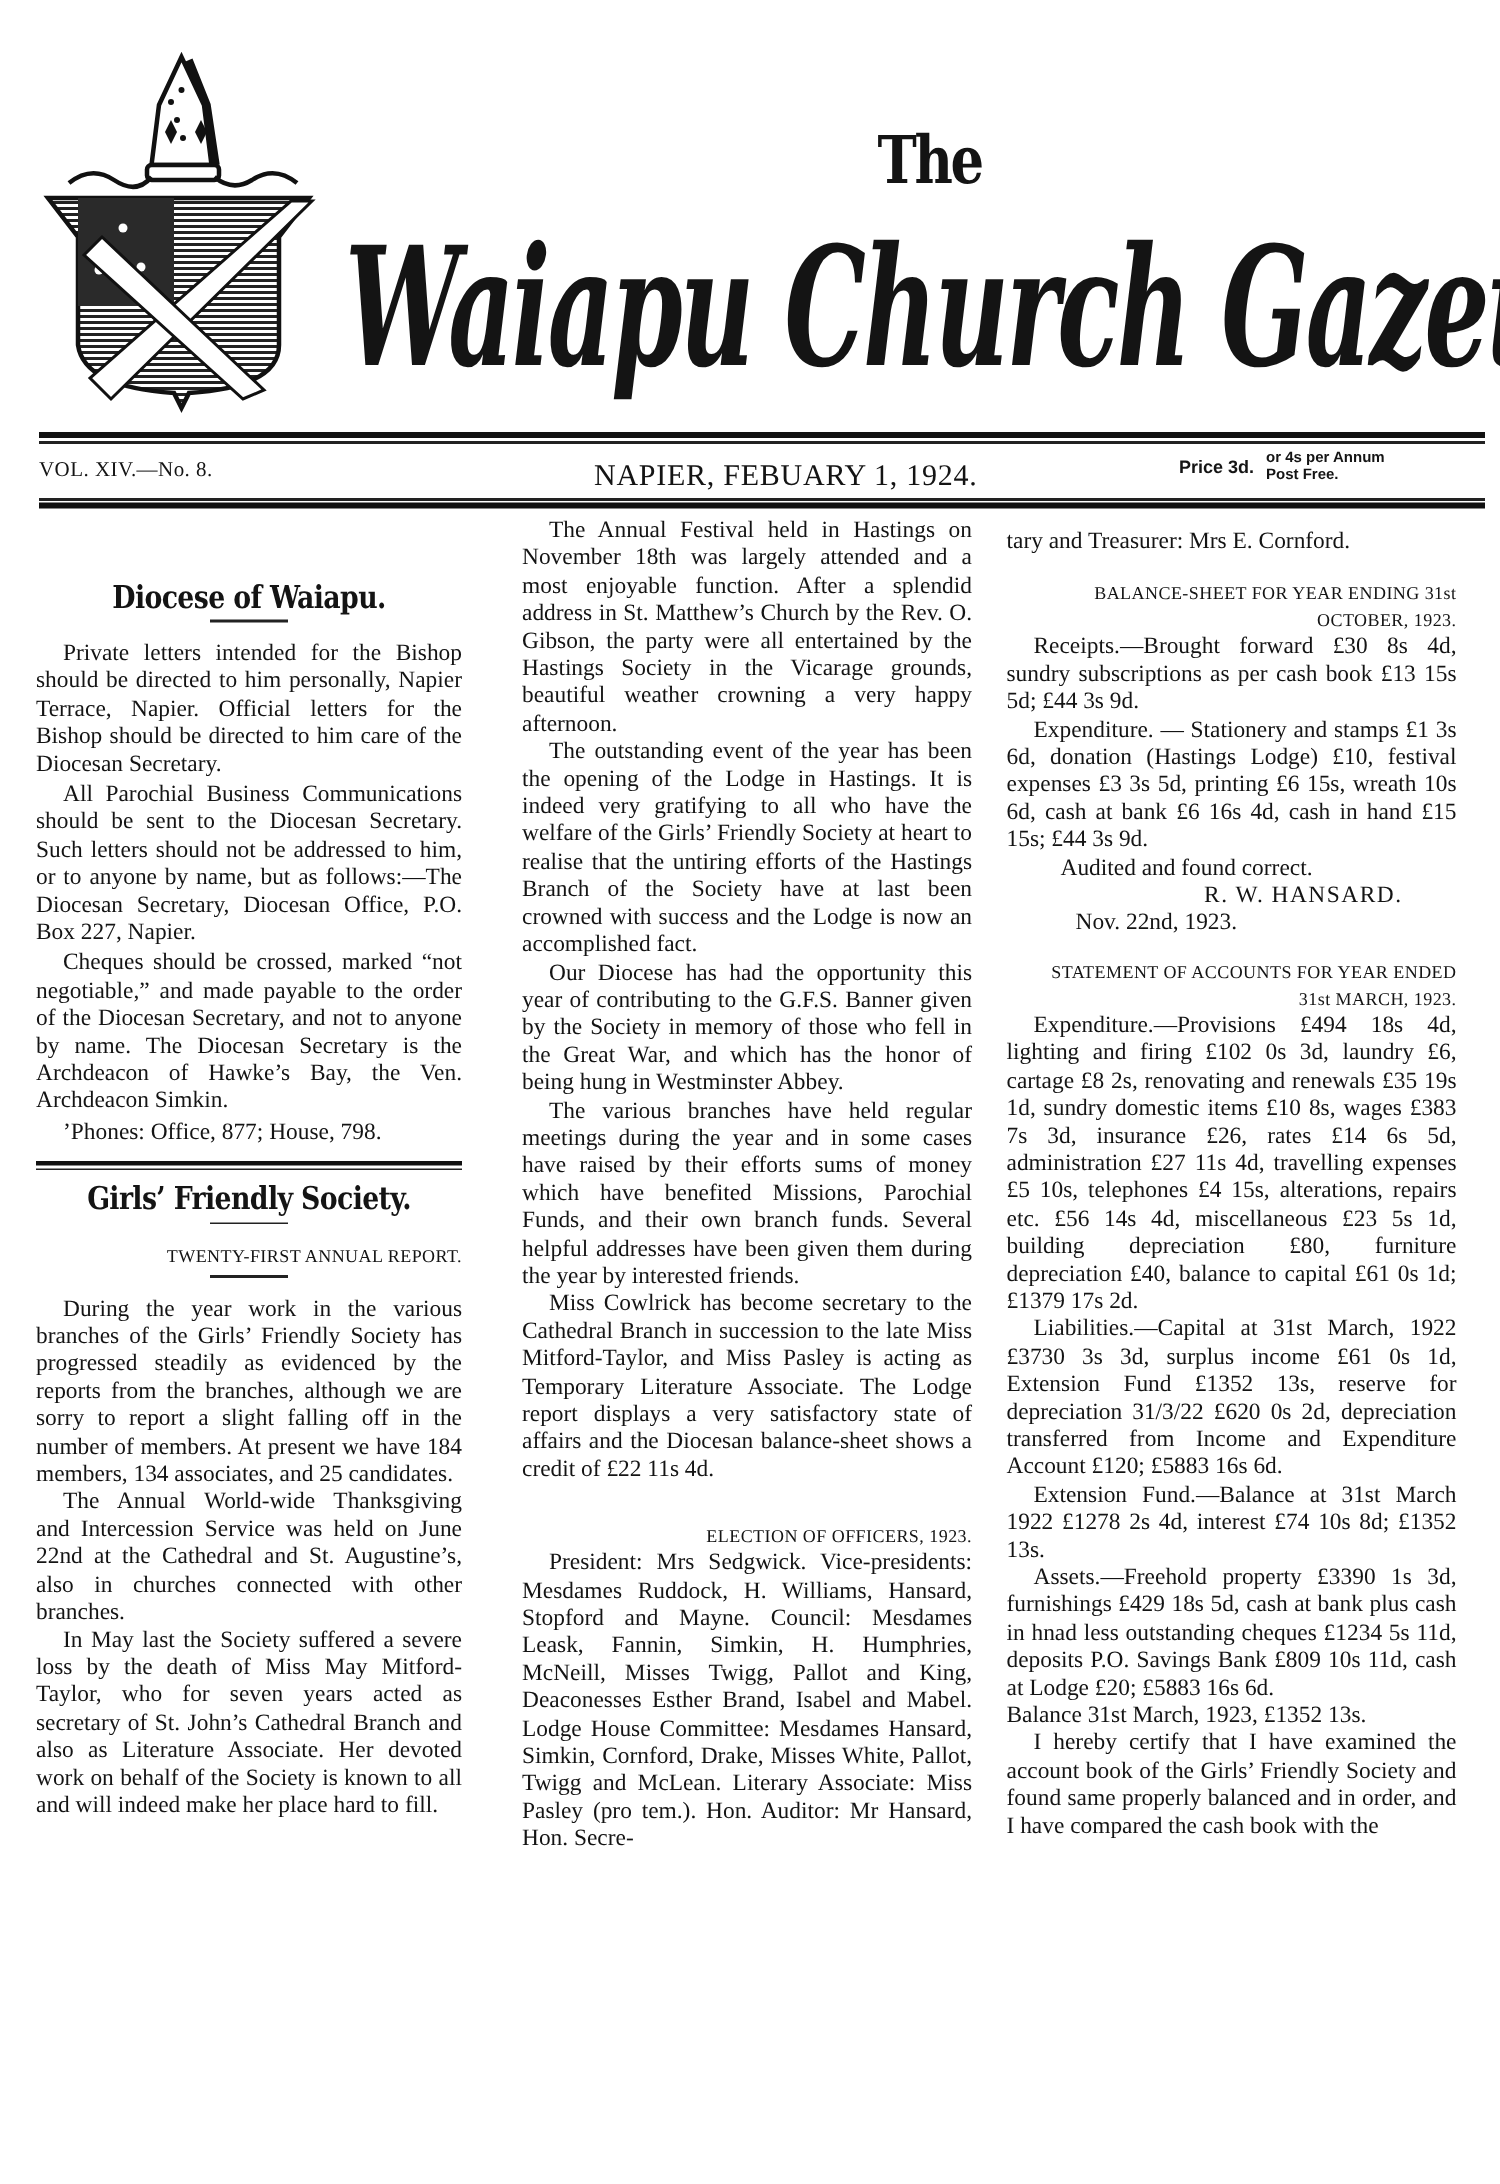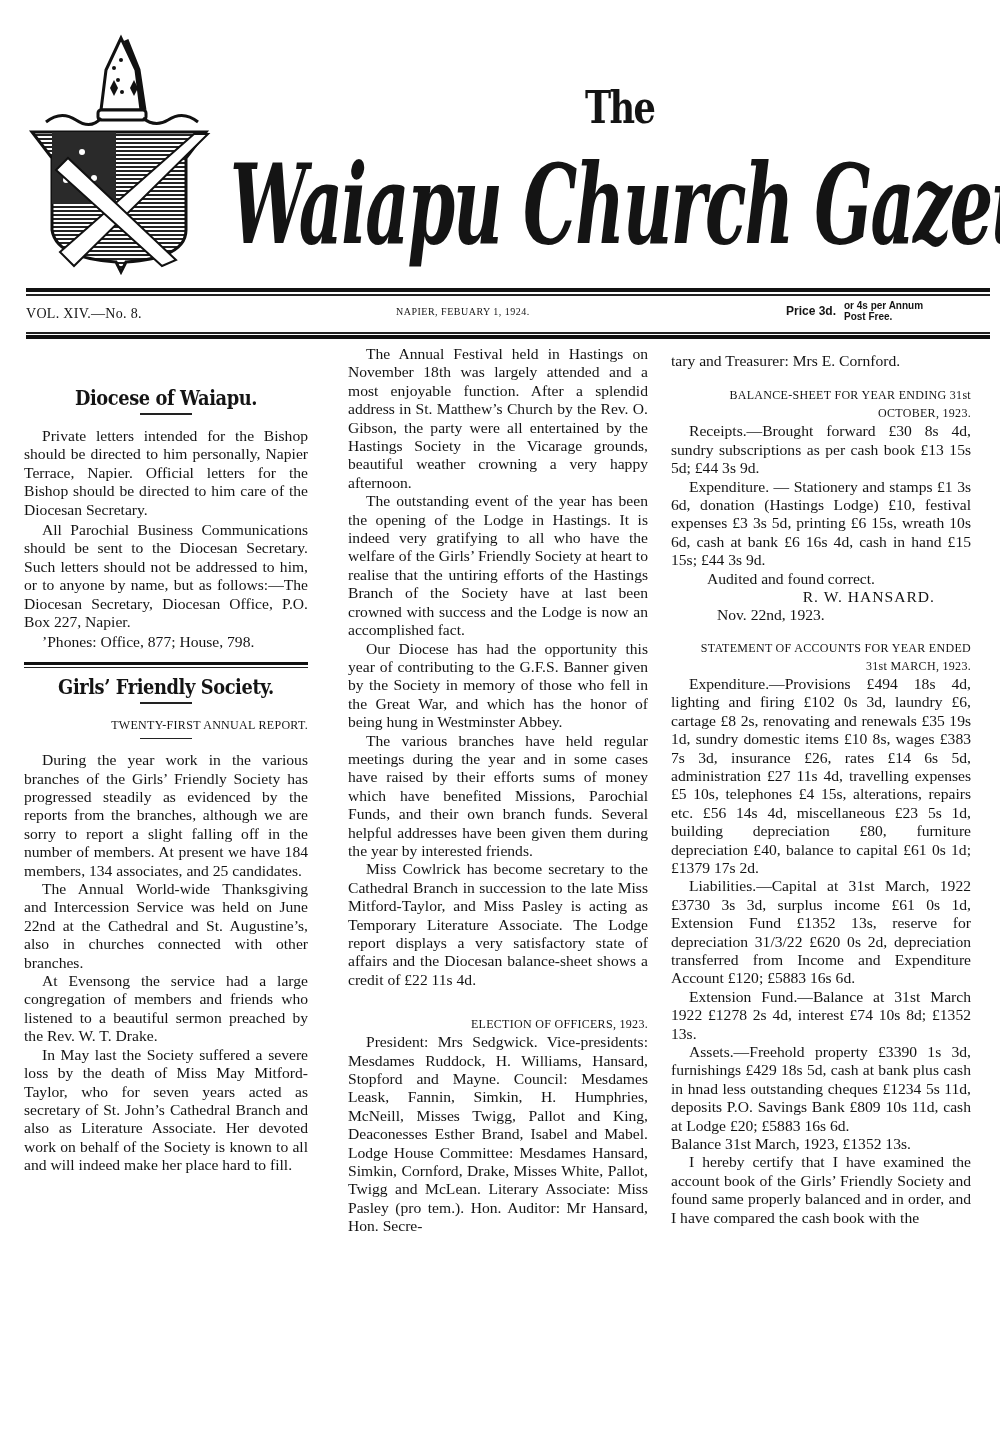--- a/index.html
+++ b/index.html
@@ -19,21 +19,21 @@
     position: absolute; left: 230px; top: 150px; width: 760px;
     font-family: "DejaVu Serif", "Liberation Serif", serif;
     font-size: 110px; font-weight: 900; letter-spacing: -3px; line-height: 1;
     transform: scaleX(0.62); transform-origin: left top; white-space: nowrap;
     font-style: italic;
   }
   .rule-thick { position: absolute; left: 26px; width: 964px; height: 4px; background: #111; }
   .rule-thin { position: absolute; left: 26px; width: 964px; height: 1.5px; background: #222; }
   .infobar { position: absolute; left: 26px; top: 300px; width: 964px; height: 30px; }
   .vol { position: absolute; left: 0; top: 6px; font-size: 14px; font-family: "Liberation Serif", serif; letter-spacing: 0.3px; }
-  .dateline { position: absolute; left: 370px; top: 6px; font-size: 10px; font-family: "Liberation Serif", serif; letter-spacing: 0.5px; }
+  .dateline { position: absolute; left: 370px; top: 6px; font-size: 20px; font-family: "Liberation Serif", serif; letter-spacing: 0.5px; }
   .price { position: absolute; left: 760px; top: 4px; font-family: "Liberation Sans", sans-serif; font-weight: bold; font-size: 12px; }
   .price-small { position: absolute; left: 818px; top: 0px; font-family: "Liberation Sans", sans-serif; font-weight: bold; font-size: 10px; line-height: 11px; text-align: left; width: 120px; }
 
   .col { position: absolute; top: 345px; font-family: "Liberation Serif", "DejaVu Serif", serif;
          font-size: 15.6px; line-height: 18.4px; text-align: justify; }
   .col-left { left: 24px; width: 284px; margin-top: 40px; }
   .col-mid { left: 348px; width: 300px; }
   .col-right { left: 671px; width: 300px; top: 352px; }
   .col p { margin: 0; text-indent: 18px; hyphens: manual; }
   .col p.noindent { text-indent: 0; }
@@ -100,31 +100,31 @@
   </span>
 </div>
 <div class="rule-thin" style="top:332px;"></div>
 <div class="rule-thick" style="top:335px;"></div>
 
 <div class="col col-left">
   <div class="blackletter">Diocese of Waiapu.</div>
   <div class="short-rule"></div>
   <p>Private letters intended for the Bishop should be directed to him personally, Napier Terrace, Napier. Official letters for the Bishop should be directed to him care of the Diocesan Secretary.</p>
   <p style="margin-top:2px">All Parochial Business Communications should be sent to the Diocesan Secretary. Such letters should not be addressed to him, or to anyone by name, but as follows:—The Diocesan Secretary, Diocesan Office, P.O. Box 227, Napier.</p>
+  <p style="margin-top:2px">Cheques should be crossed, marked “not negotiable,” and made payable to the order of the Diocesan Secretary, and not to anyone by name. The Diocesan Secretary is the Archdeacon of Hawke’s Bay, the Ven. Archdeacon Simkin.</p>
   <p style="margin-top:2px; text-indent:18px">’Phones: Office, 877; House, 798.</p>
   <div class="section-rule-thick"></div>
   <div class="section-rule-thin"></div>
 
   <div class="blackletter">Girls’ Friendly Society.</div>
   <div class="short-rule"></div>
   <p class="caps-head">TWENTY-FIRST ANNUAL REPORT.</p>
   <div class="short-rule"></div>
   <p>During the year work in the various branches of the Girls’ Friendly Society has progressed steadily as evidenced by the reports from the branches, although we are sorry to report a slight falling off in the number of members. At present we have 184 members, 134 associates, and 25 candidates.</p>
   <p>The Annual World-wide Thanksgiving and Intercession Service was held on June 22nd at the Cathedral and St. Augustine’s, also in churches connected with other branches.</p>
-  <p>At Evensong the service had a large congregation of members and friends who listened to a beautiful sermon preached by the Rev. W. T. Drake.</p>
   <p>In May last the Society suffered a severe loss by the death of Miss May Mitford-Taylor, who for seven years acted as secretary of St. John’s Cathedral Branch and also as Literature Associate. Her devoted work on behalf of the Society is known to all and will indeed make her place hard to fill.</p>
 </div>
 
 <div class="col col-mid">
   <p>The Annual Festival held in Hastings on November 18th was largely attended and a most enjoyable function. After a splendid address in St. Matthew’s Church by the Rev. O. Gibson, the party were all entertained by the Hastings Society in the Vicarage grounds, beautiful weather crowning a very happy afternoon.</p>
   <p>The outstanding event of the year has been the opening of the Lodge in Hastings. It is indeed very gratifying to all who have the welfare of the Girls’ Friendly Society at heart to realise that the untiring efforts of the Hastings Branch of the Society have at last been crowned with success and the Lodge is now an accomplished fact.</p>
   <p>Our Diocese has had the opportunity this year of contributing to the G.F.S. Banner given by the Society in memory of those who fell in the Great War, and which has the honor of being hung in Westminster Abbey.</p>
   <p>The various branches have held regular meetings during the year and in some cases have raised by their efforts sums of money which have benefited Missions, Parochial Funds, and their own branch funds. Several helpful addresses have been given them during the year by interested friends.</p>
   <p>Miss Cowlrick has become secretary to the Cathedral Branch in succession to the late Miss Mitford-Taylor, and Miss Pasley is acting as Temporary Literature Associate. The Lodge report displays a very satisfactory state of affairs and the Diocesan balance-sheet shows a credit of £22 11s 4d.</p>
   <p class="caps-head" style="margin-top:26px">ELECTION OF OFFICERS, 1923.</p>

